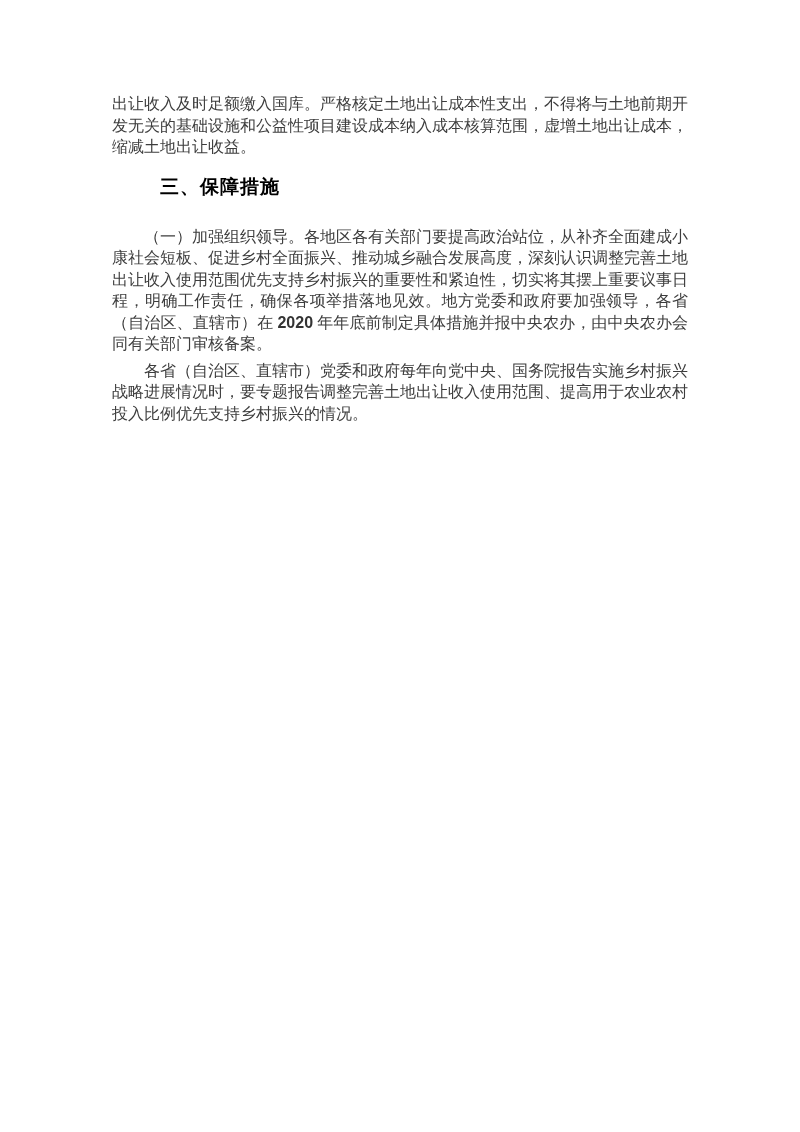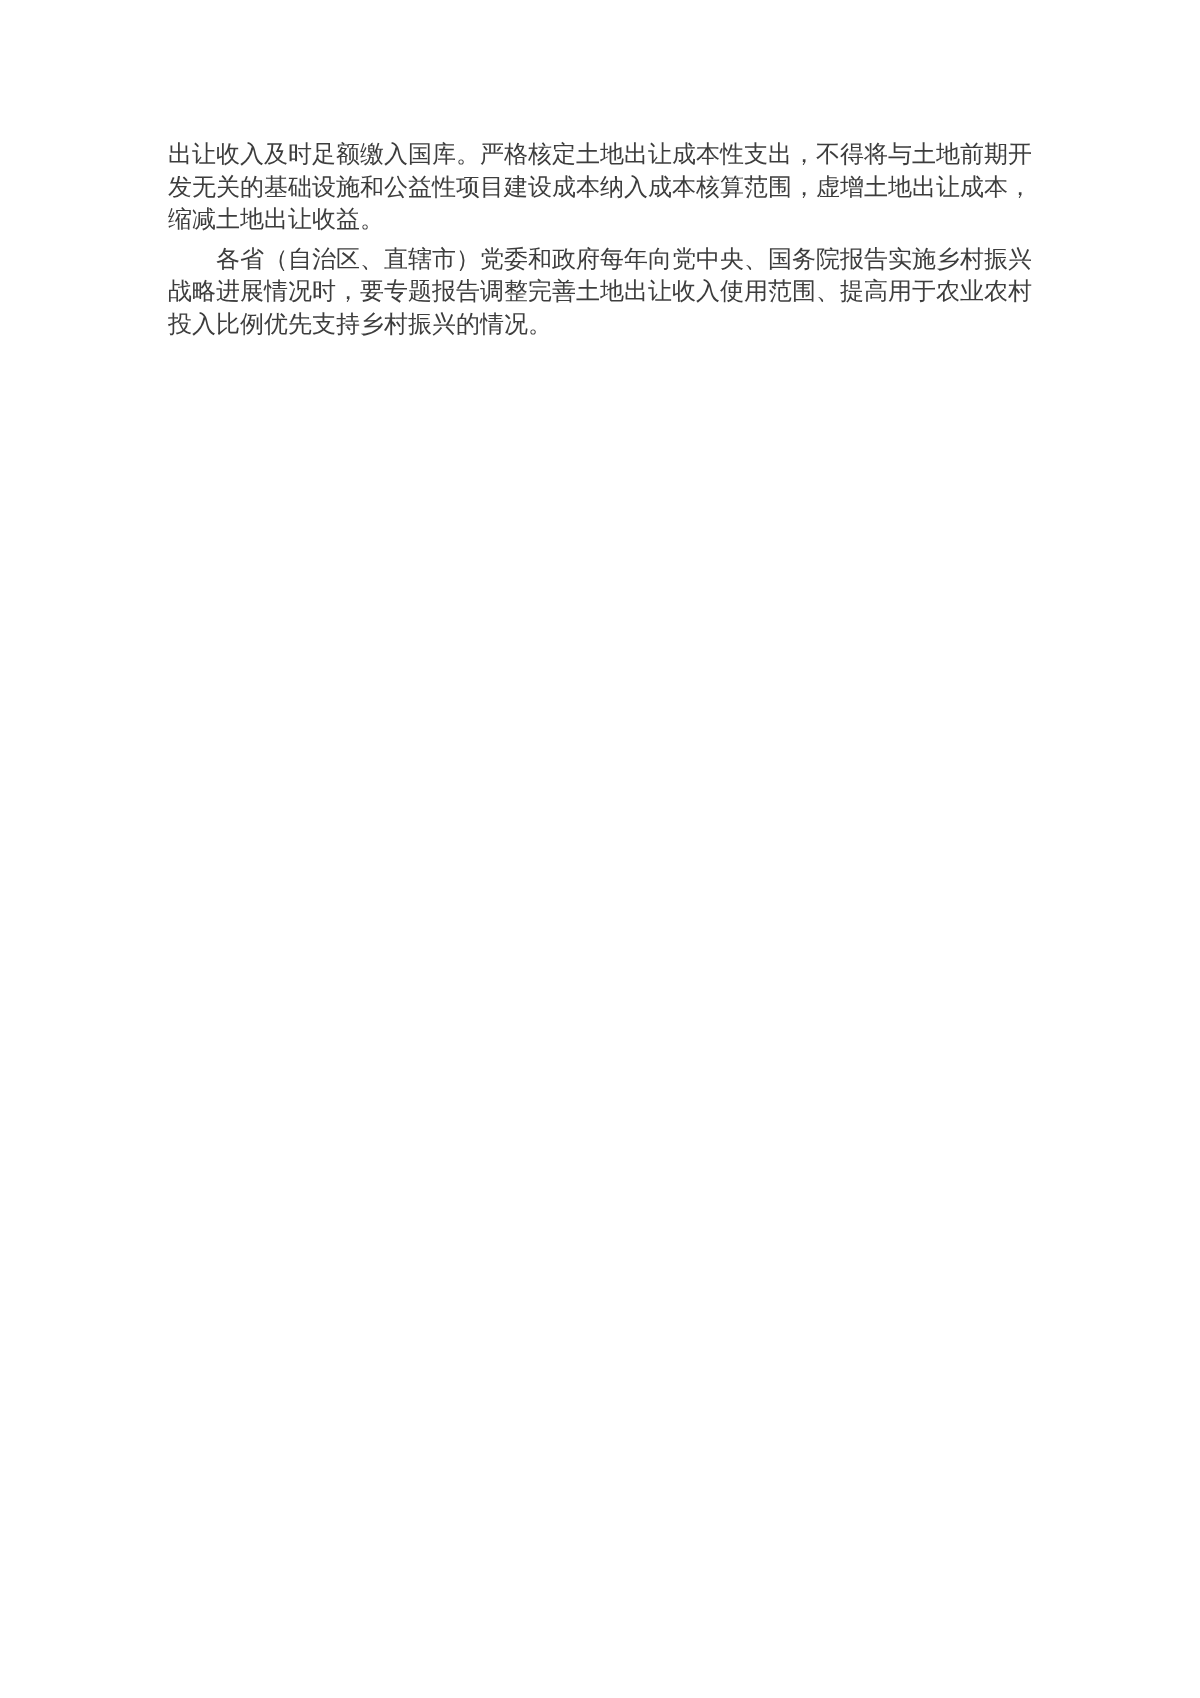--- a/index.html
+++ b/index.html
@@ -75,21 +75,23 @@
 </style>
 </head>
 <body>
 
 <div class="page">
 
   <div class="content">
 
     <p class="body-para no-indent">出让收入及时足额缴入国库。严格核定土地出让成本性支出，不得将与土地前期开发无关的基础设施和公益性项目建设成本纳入成本核算范围，虚增土地出让成本，缩减土地出让收益。</p>
 
+    <h2 class="heading">三、保障措施</h2>
 
+    <p class="body-para"><span>（一）加强组织领导。各地区各有关部门要提高政治站位，从补齐全面建成小康社会短板、促进乡村全面振兴、推动城乡融合发展高度，深刻认识调整完善土地出让收入使用范围优先支持乡村振兴的重要性和紧迫性，切实将其摆上重要议事日程，明确工作责任，确保各项举措落地见效。地方党委和政府要加强领导，各省（自治区、直辖市）在 </span><span class="num">2020</span><span> 年年底前制定具体措施并报中央农办，由中央农办会同有关部门审核备案。</span></p>
 
 
     <p class="body-para closing">各省（自治区、直辖市）党委和政府每年向党中央、国务院报告实施乡村振兴战略进展情况时，要专题报告调整完善土地出让收入使用范围、提高用于农业农村投入比例优先支持乡村振兴的情况。</p>
 
   </div>
 
   <div class="footer">
     <div class="page-num">3 / 3</div>
     <a class="site-link">www.GuotuRen.com</a>
   </div>

